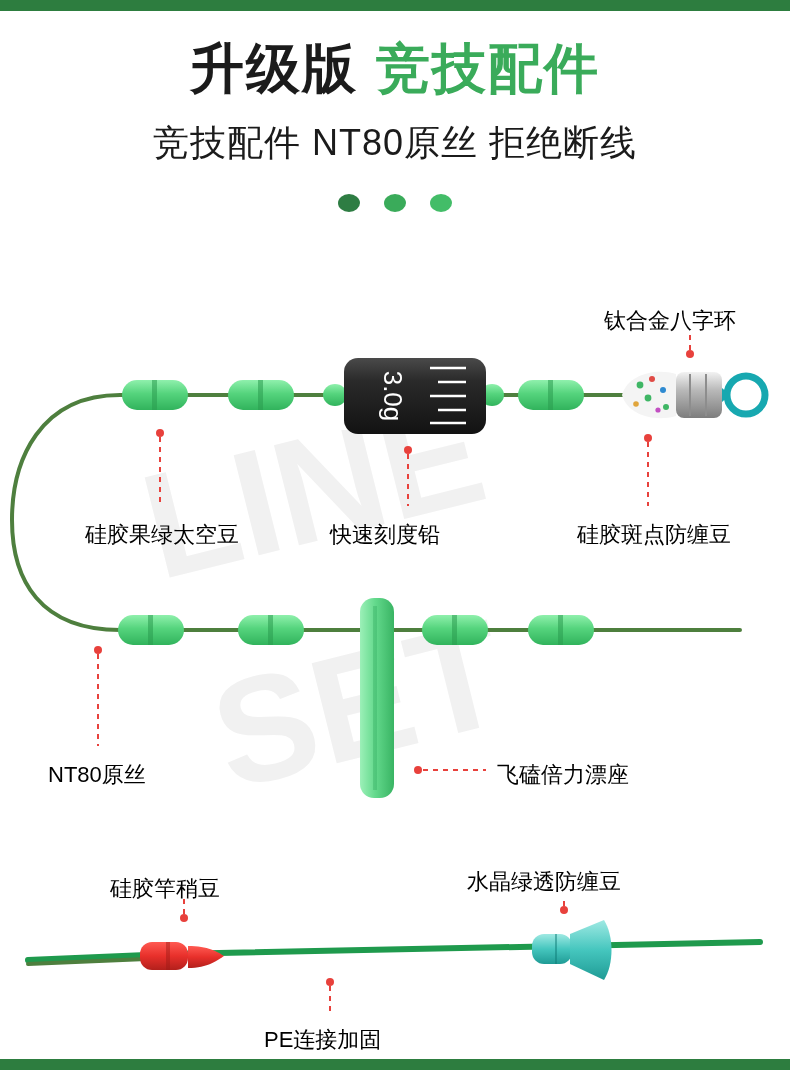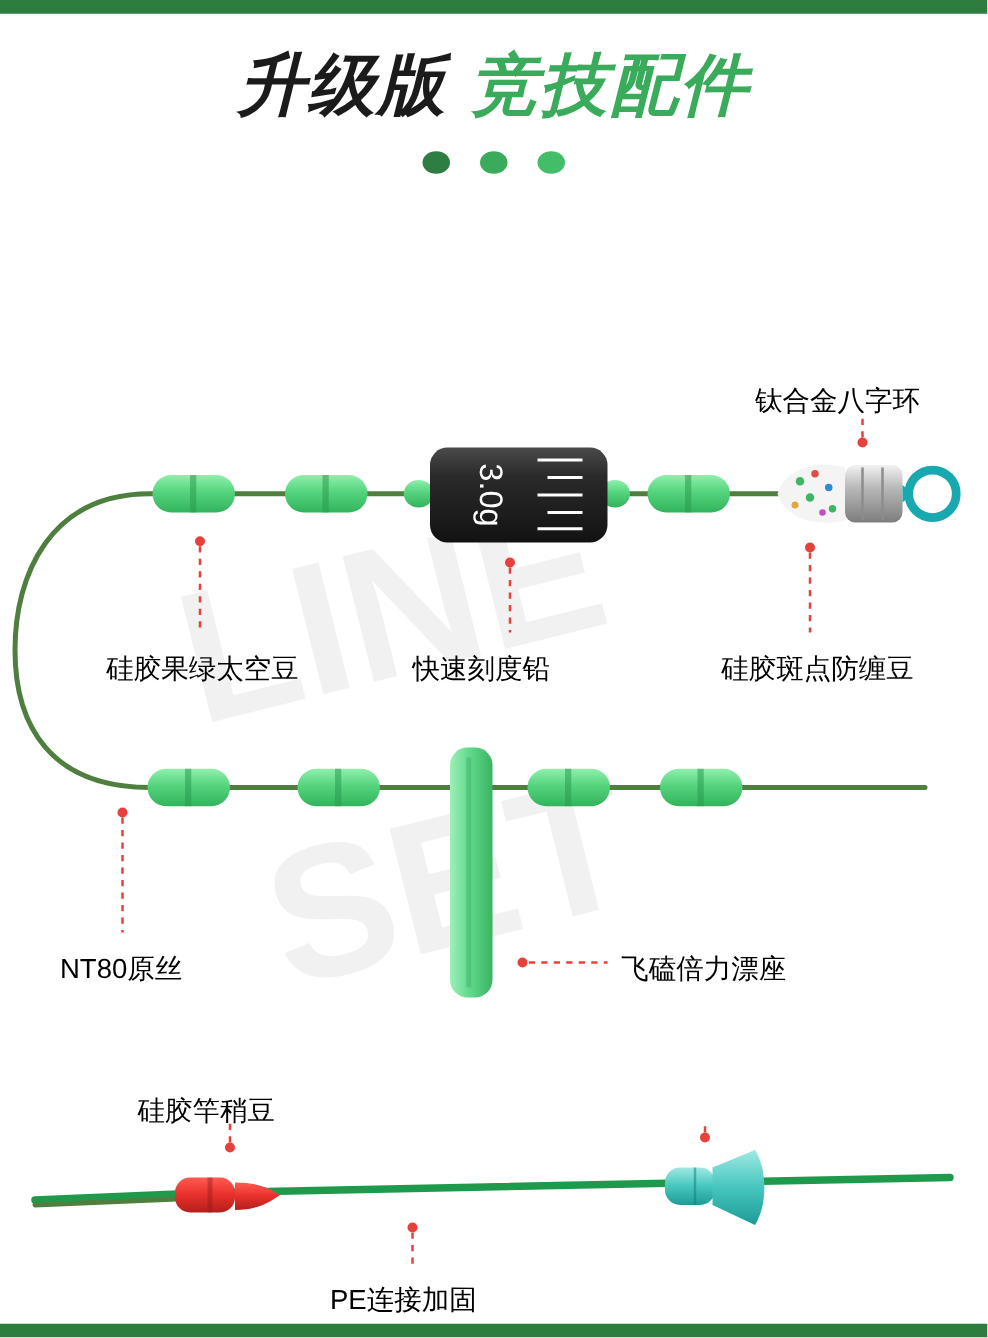--- a/index.html
+++ b/index.html
@@ -41,21 +41,20 @@
     width: 790px;
     text-align: center;
   }
   .title-row {
     margin-top: 30px;
     font-size: 54px;
     font-weight: bold;
     letter-spacing: 2px;
     line-height: 1;
     white-space: nowrap;
-    font-style: italic;
   }
   .title-dark { color: #1b1b1b; }
   .title-green { color: #3aab5a; }
   .subtitle {
     margin-top: 24px;
     font-size: 36px;
     color: #1b1b1b;
     letter-spacing: 1px;
     white-space: nowrap;
   }
@@ -132,20 +131,21 @@
 </head>
 <body>
 
 <div class="topbar"></div>
 <div class="bottombar"></div>
 
 <div class="header">
   <div class="title-row">
     <span class="title-dark">升级版</span><span style="display:inline-block;width:18px"></span><span class="title-green">竞技配件</span>
   </div>
+  <div class="subtitle">竞技配件 NT80原丝 拒绝断线</div>
   <div class="dots">
     <span class="dot d1"></span>
     <span class="dot d2"></span>
     <span class="dot d3"></span>
   </div>
 </div>
 
 <div class="watermark">
   <svg viewBox="0 0 560 420" width="560" height="420">
     <text class="wm-text" x="40" y="150" transform="rotate(-14 40 150)">LINE</text>
@@ -306,14 +306,15 @@
     </g>
   </svg>
 
   <div class="lbl" id="lbl-swivel">钛合金八字环</div>
   <div class="lbl" id="lbl-bead1">硅胶果绿太空豆</div>
   <div class="lbl" id="lbl-weight">快速刻度铅</div>
   <div class="lbl" id="lbl-spot">硅胶斑点防缠豆</div>
   <div class="lbl" id="lbl-nt80">NT80原丝</div>
   <div class="lbl" id="lbl-float">飞磕倍力漂座</div>
   <div class="lbl" id="lbl-rodtip">硅胶竿稍豆</div>
+  <div class="lbl" id="lbl-crystal">水晶绿透防缠豆</div>
   <div class="lbl" id="lbl-pe">PE连接加固</div>
 </div>
 
 </body></html>

